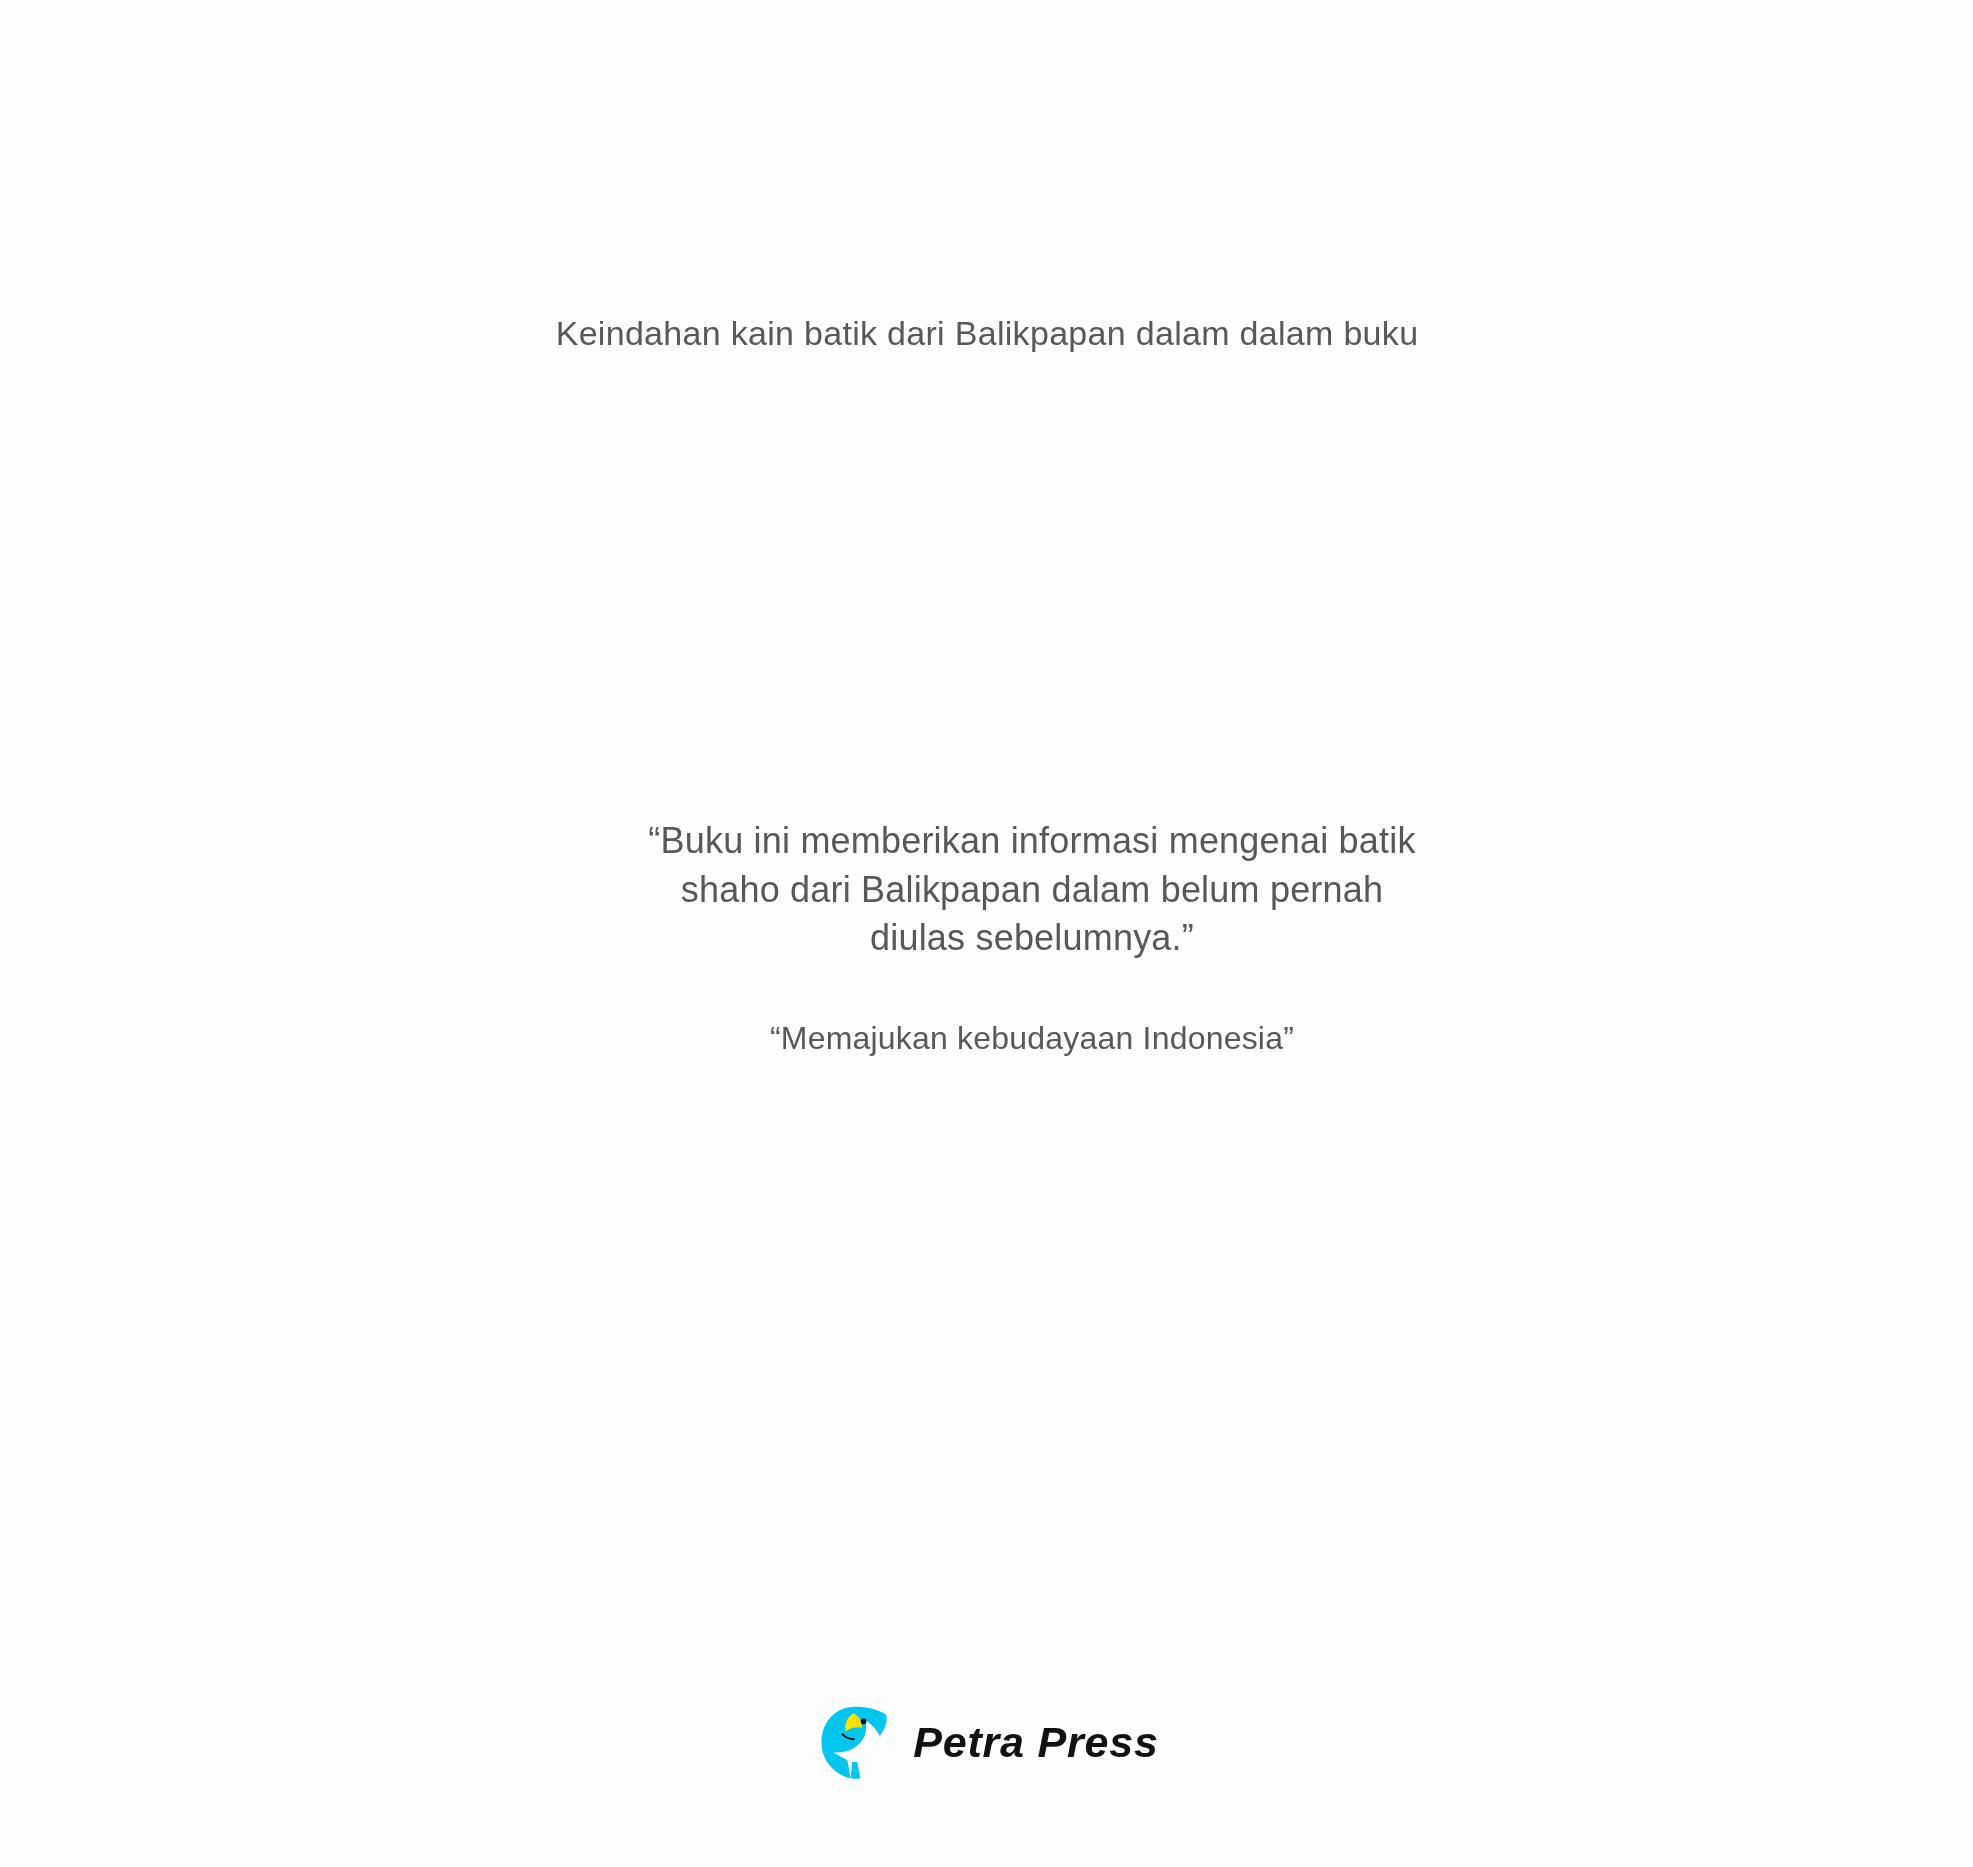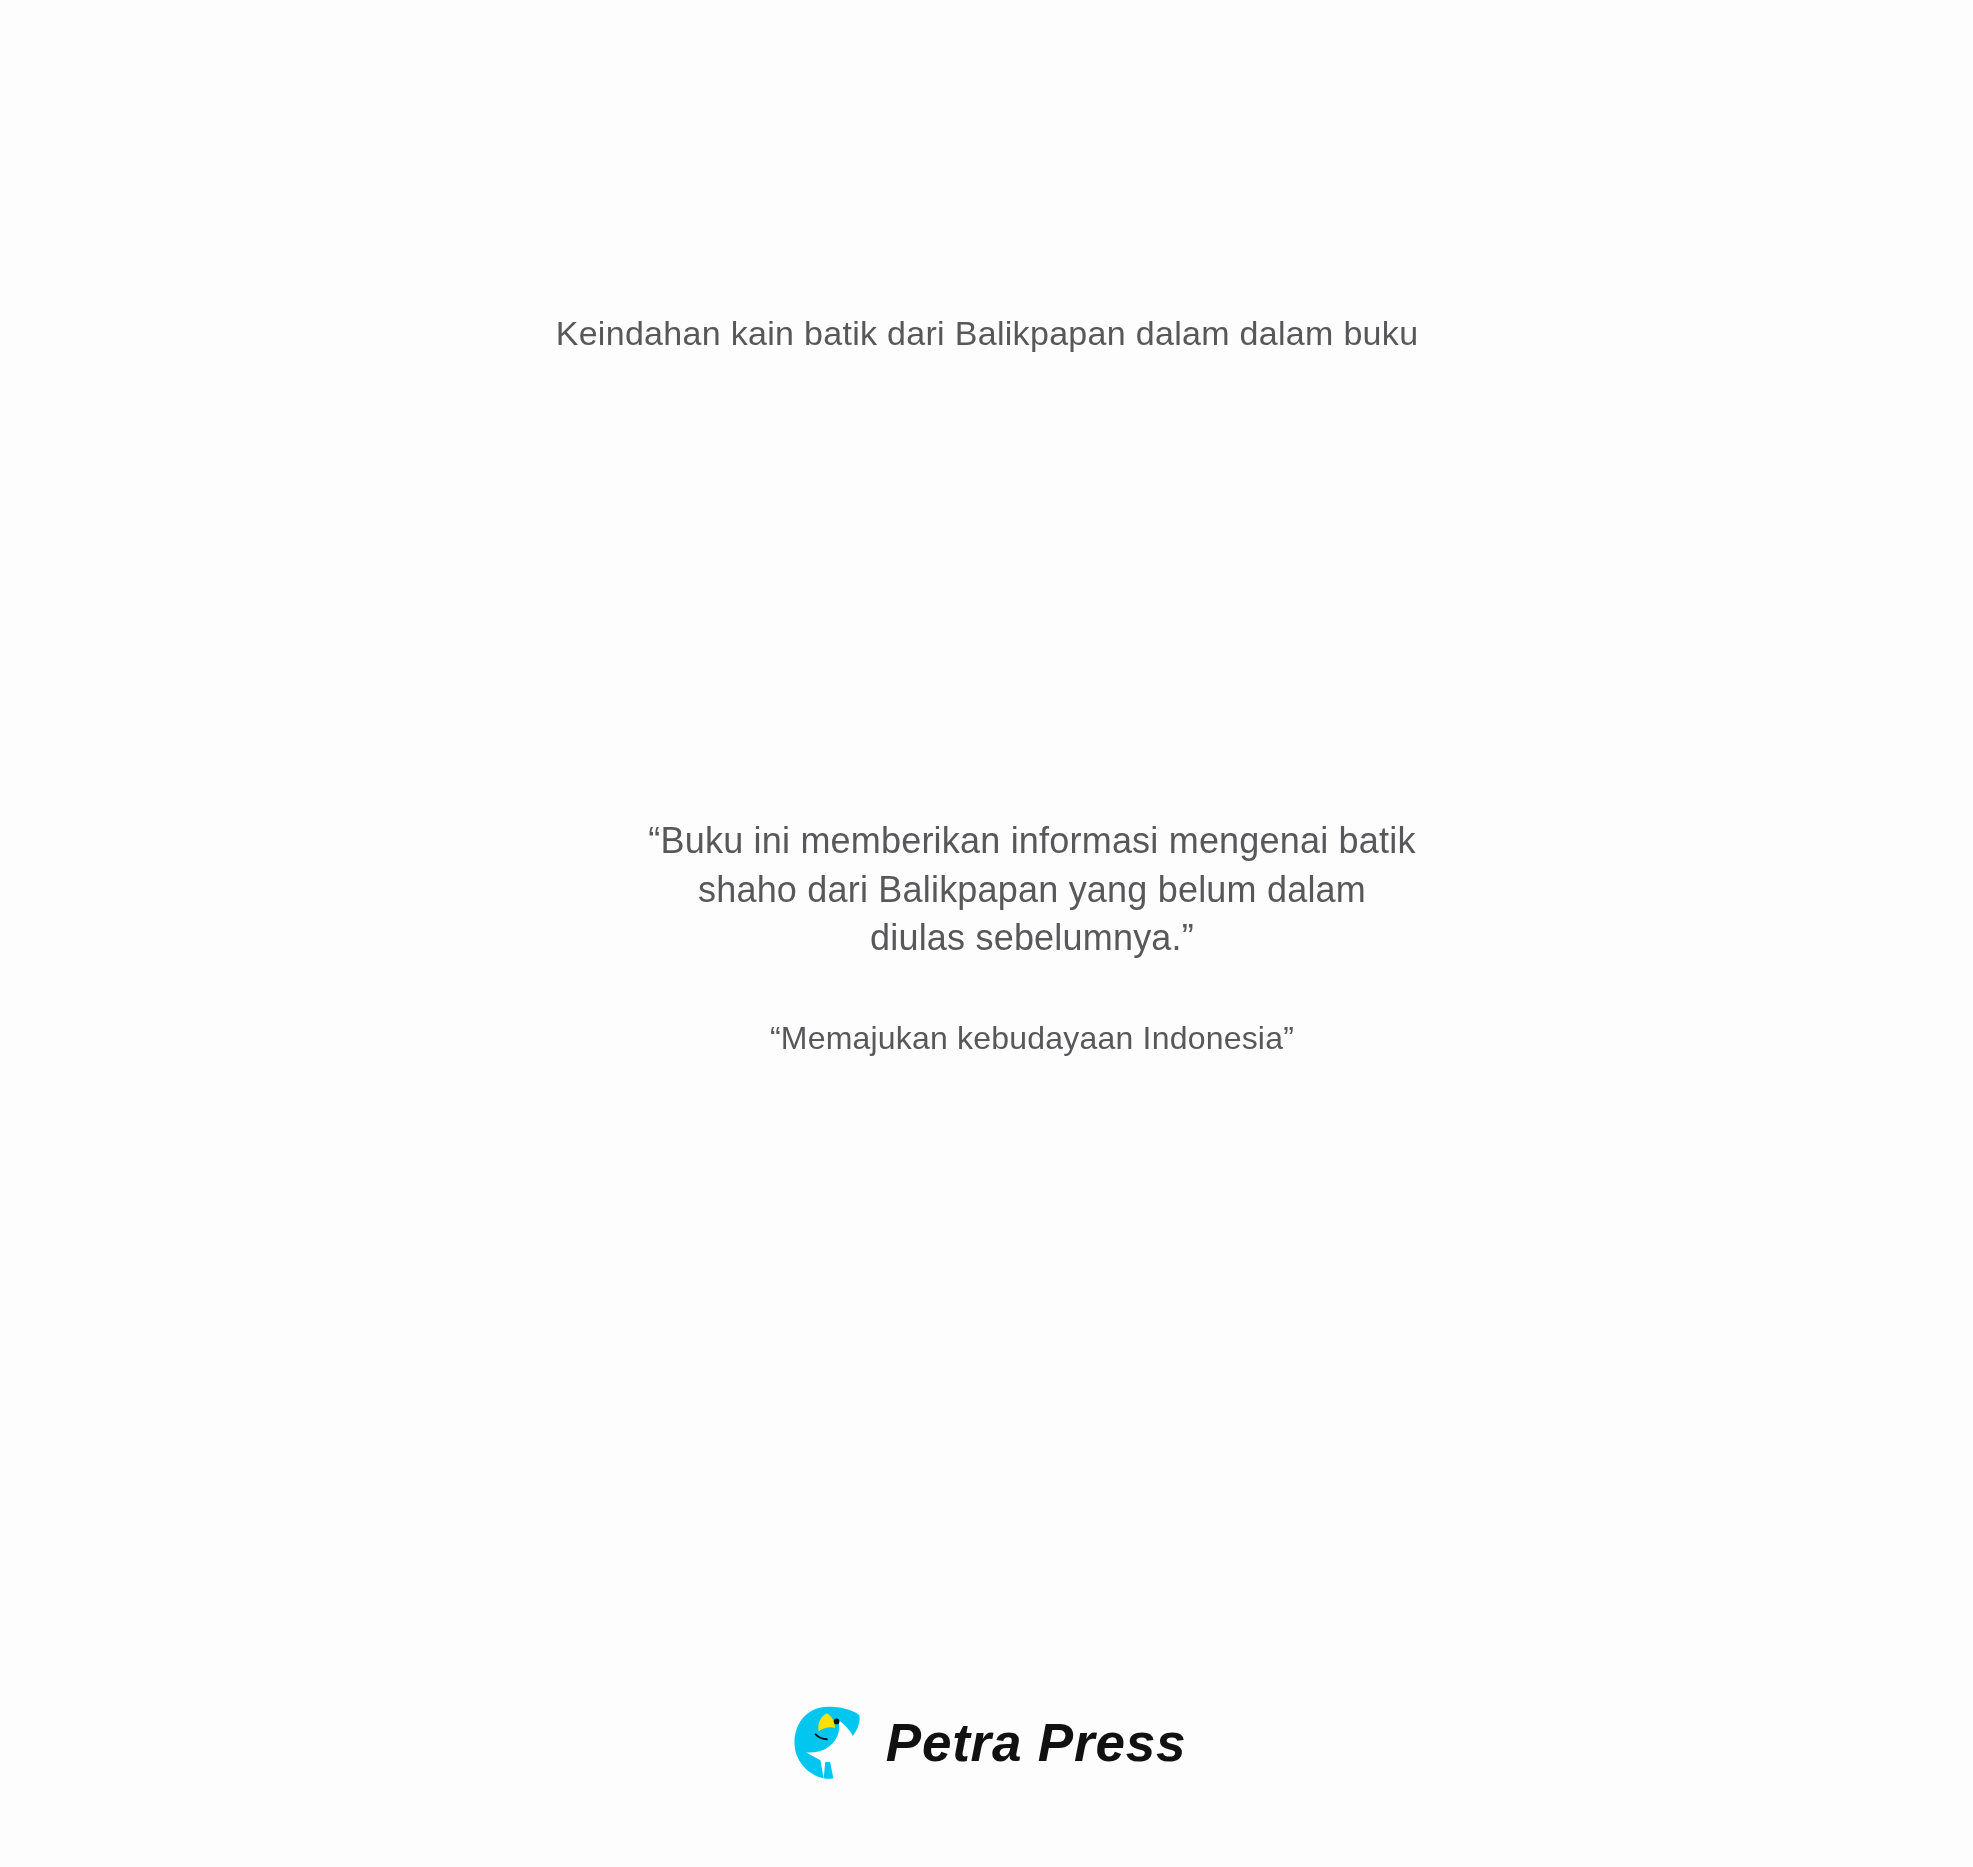--- a/index.html
+++ b/index.html
@@ -71,39 +71,39 @@
     align-items: center;
     justify-content: center;
     gap: 17px;
   }
   .logo-mark {
     width: 81px;
     height: 81px;
     display: block;
   }
   .logo-text {
-    font-size: 53px;
+    font-size: 43px;
     font-weight: bold;
     font-style: italic;
     letter-spacing: 0.8px;
     color: #111111;
     font-family: "Liberation Sans", sans-serif;
   }
 </style>
 </head>
 <body>
 
 <div class="page">
 
   <div class="tagline">Keindahan kain batik dari Balikpapan dalam dalam buku</div>
 
   <div class="quote-block">
     <div class="quote-main">
       <span class="line">“Buku ini memberikan informasi mengenai batik</span>
-      <span class="line">shaho dari Balikpapan yang belum dalam</span>
+      <span class="line">shaho dari Balikpapan dalam belum pernah</span>
       <span class="line">diulas sebelumnya.”</span>
     </div>
     <div class="quote-second">“Memajukan kebudayaan Indonesia”</div>
   </div>
 
   <div class="logo-area">
     <span class="logo-mark">
       <svg viewBox="0 0 100 100" width="81" height="81" aria-hidden="true">
         <path d="M50 6 C24 6 8 26 8 50 C8 72 24 90 44 94 L40 72 L22 62 C22 62 34 64 46 58 C60 51 66 36 62 22 C70 28 76 34 80 42 C86 34 90 24 88 16 C78 9 64 6 50 6 Z" fill="#00c6f0"></path>
         <path d="M48 14 C40 18 36 27 38 36 C44 32 52 30 58 32 C58 24 54 18 48 14 Z" fill="#ffe000"></path>

